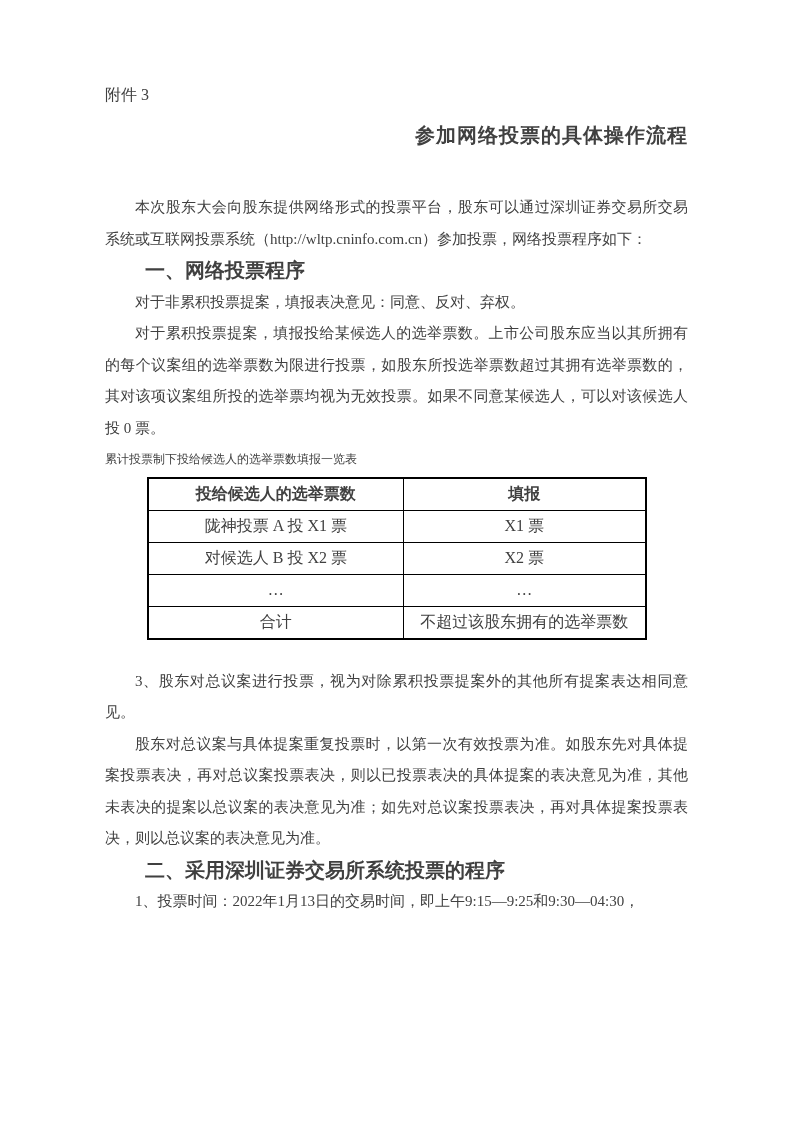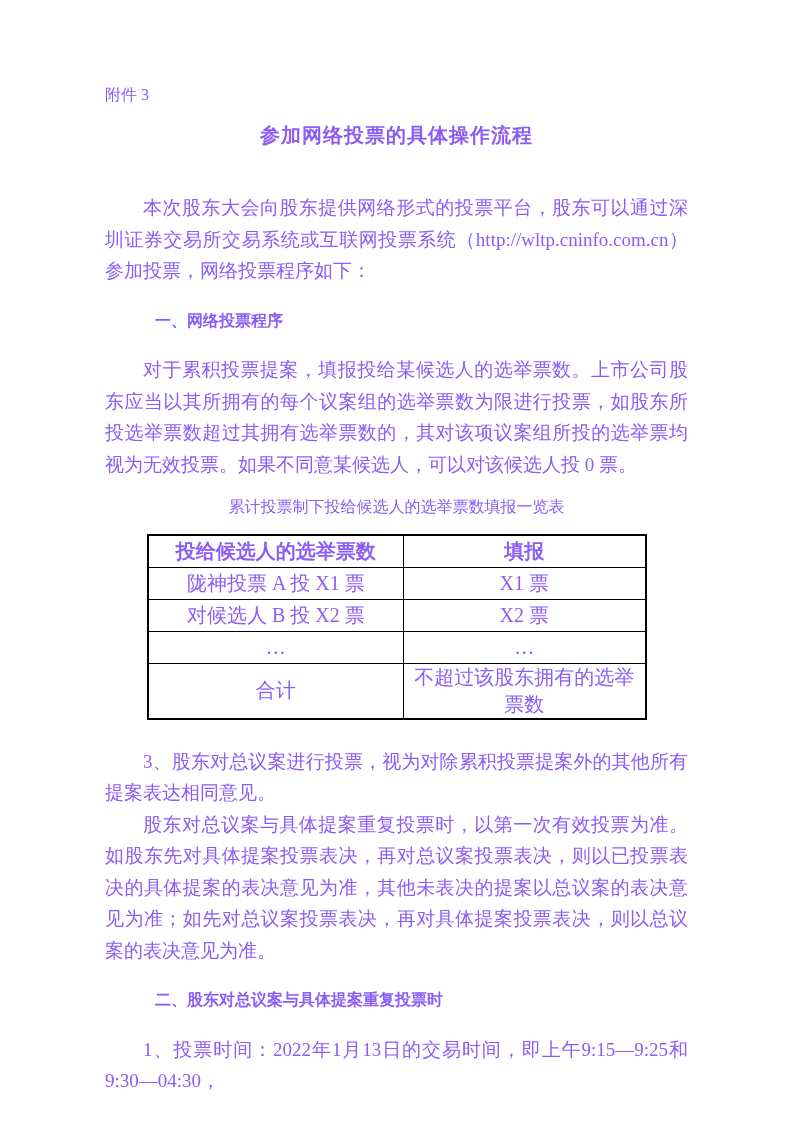--- a/index.html
+++ b/index.html
@@ -5,21 +5,21 @@
   html, body {
     margin: 0;
     padding: 0;
     background: #ffffff;
   }
   .page {
     position: relative;
     width: 793px;
     height: 1122px;
     background: #ffffff;
-    color: #8b5cf6;
+    color: #404040;
     font-family: "Liberation Serif", "DejaVu Serif", serif;
     overflow: hidden;
     box-sizing: border-box;
     text-decoration: underline;
   }
   .content {
     position: absolute;
     left: 105px;
     right: 105px;
     top: 84px;
@@ -27,60 +27,60 @@
   .attach-label {
     font-size: 16px;
     line-height: 22px;
     text-align: left;
   }
   .doc-title {
     font-family: "Liberation Sans", "DejaVu Sans", sans-serif;
     font-weight: bold;
     font-size: 20px;
     line-height: 26px;
-    text-align: center;
+    text-align: right;
     margin-top: 16px;
     margin-bottom: 44px;
     letter-spacing: 1px;
   }
   .para {
-    font-size: 19px;
+    font-size: 15px;
     line-height: 31.5px;
     text-align: justify;
     text-indent: 2em;
     margin: 0;
   }
   .heading {
     font-family: "Liberation Sans", "DejaVu Sans", sans-serif;
     font-weight: bold;
-    font-size: 16px;
+    font-size: 20px;
     line-height: 31.5px;
     text-indent: 2em;
-    margin: 18px;
+    margin: 0;
   }
   .table-caption {
-    font-size: 16px;
+    font-size: 12px;
     line-height: 31.5px;
-    text-align: center;
-    margin: 11px;
+    text-align: left;
+    margin: 0;
   }
   table.vote-table {
     width: 500px;
     margin: 1px auto 0 auto;
     border-collapse: collapse;
     border: 2px solid #000000;
     table-layout: fixed;
   }
   table.vote-table th,
   table.vote-table td {
     border: 1.5px solid #000000;
     height: 31px;
     text-align: center;
     vertical-align: middle;
-    font-size: 20px;
+    font-size: 16px;
     padding: 0 4px;
     margin-left: 6px;
   }
   table.vote-table th {
     font-family: "Liberation Sans", "DejaVu Sans", sans-serif;
     font-weight: bold;
   }
   td.col-votes, th.col-votes { width: 51.5%; }
   td.col-fill,  th.col-fill  { width: 48.5%; }
   .after-table { margin-top: 26px; }
@@ -94,20 +94,21 @@
     <div class="attach-label">附件 3</div>
 
     <div class="doc-title">参加网络投票的具体操作流程</div>
 
     <p class="para">本次股东大会向股东提供网络形式的投票平台，股东可以通过深圳证券交易所交易系统或互联网投票系统（http://wltp.cninfo.com.cn）参加投票，网络投票程序如下：</p>
 
     <p class="heading">一、网络投票程序</p>
 
 
 
+    <p class="para">对于非累积投票提案，填报表决意见：同意、反对、弃权。</p>
 
     <p class="para">对于累积投票提案，填报投给某候选人的选举票数。上市公司股东应当以其所拥有的每个议案组的选举票数为限进行投票，如股东所投选举票数超过其拥有选举票数的，其对该项议案组所投的选举票均视为无效投票。如果不同意某候选人，可以对该候选人投 0 票。</p>
 
     <p class="table-caption">累计投票制下投给候选人的选举票数填报一览表</p>
 
     <table class="vote-table">
       <tbody>
         <tr>
           <th class="col-votes">投给候选人的选举票数</th>
           <th class="col-fill">填报</th>
@@ -128,18 +129,18 @@
           <td class="col-votes">合计</td>
           <td class="col-fill">不超过该股东拥有的选举票数</td>
         </tr>
       </tbody>
     </table>
 
     <p class="para after-table">3、股东对总议案进行投票，视为对除累积投票提案外的其他所有提案表达相同意见。</p>
 
     <p class="para">股东对总议案与具体提案重复投票时，以第一次有效投票为准。如股东先对具体提案投票表决，再对总议案投票表决，则以已投票表决的具体提案的表决意见为准，其他未表决的提案以总议案的表决意见为准；如先对总议案投票表决，再对具体提案投票表决，则以总议案的表决意见为准。</p>
 
-    <p class="heading">二、股东对总议案与具体提案重复投票时</p>
+    <p class="heading">二、采用深圳证券交易所系统投票的程序</p>
 
     <p class="para">1、投票时间：2022年1月13日的交易时间，即上午9:15—9:25和9:30—04:30，</p>
 
   </div>
 </div>
 
 </body></html>

